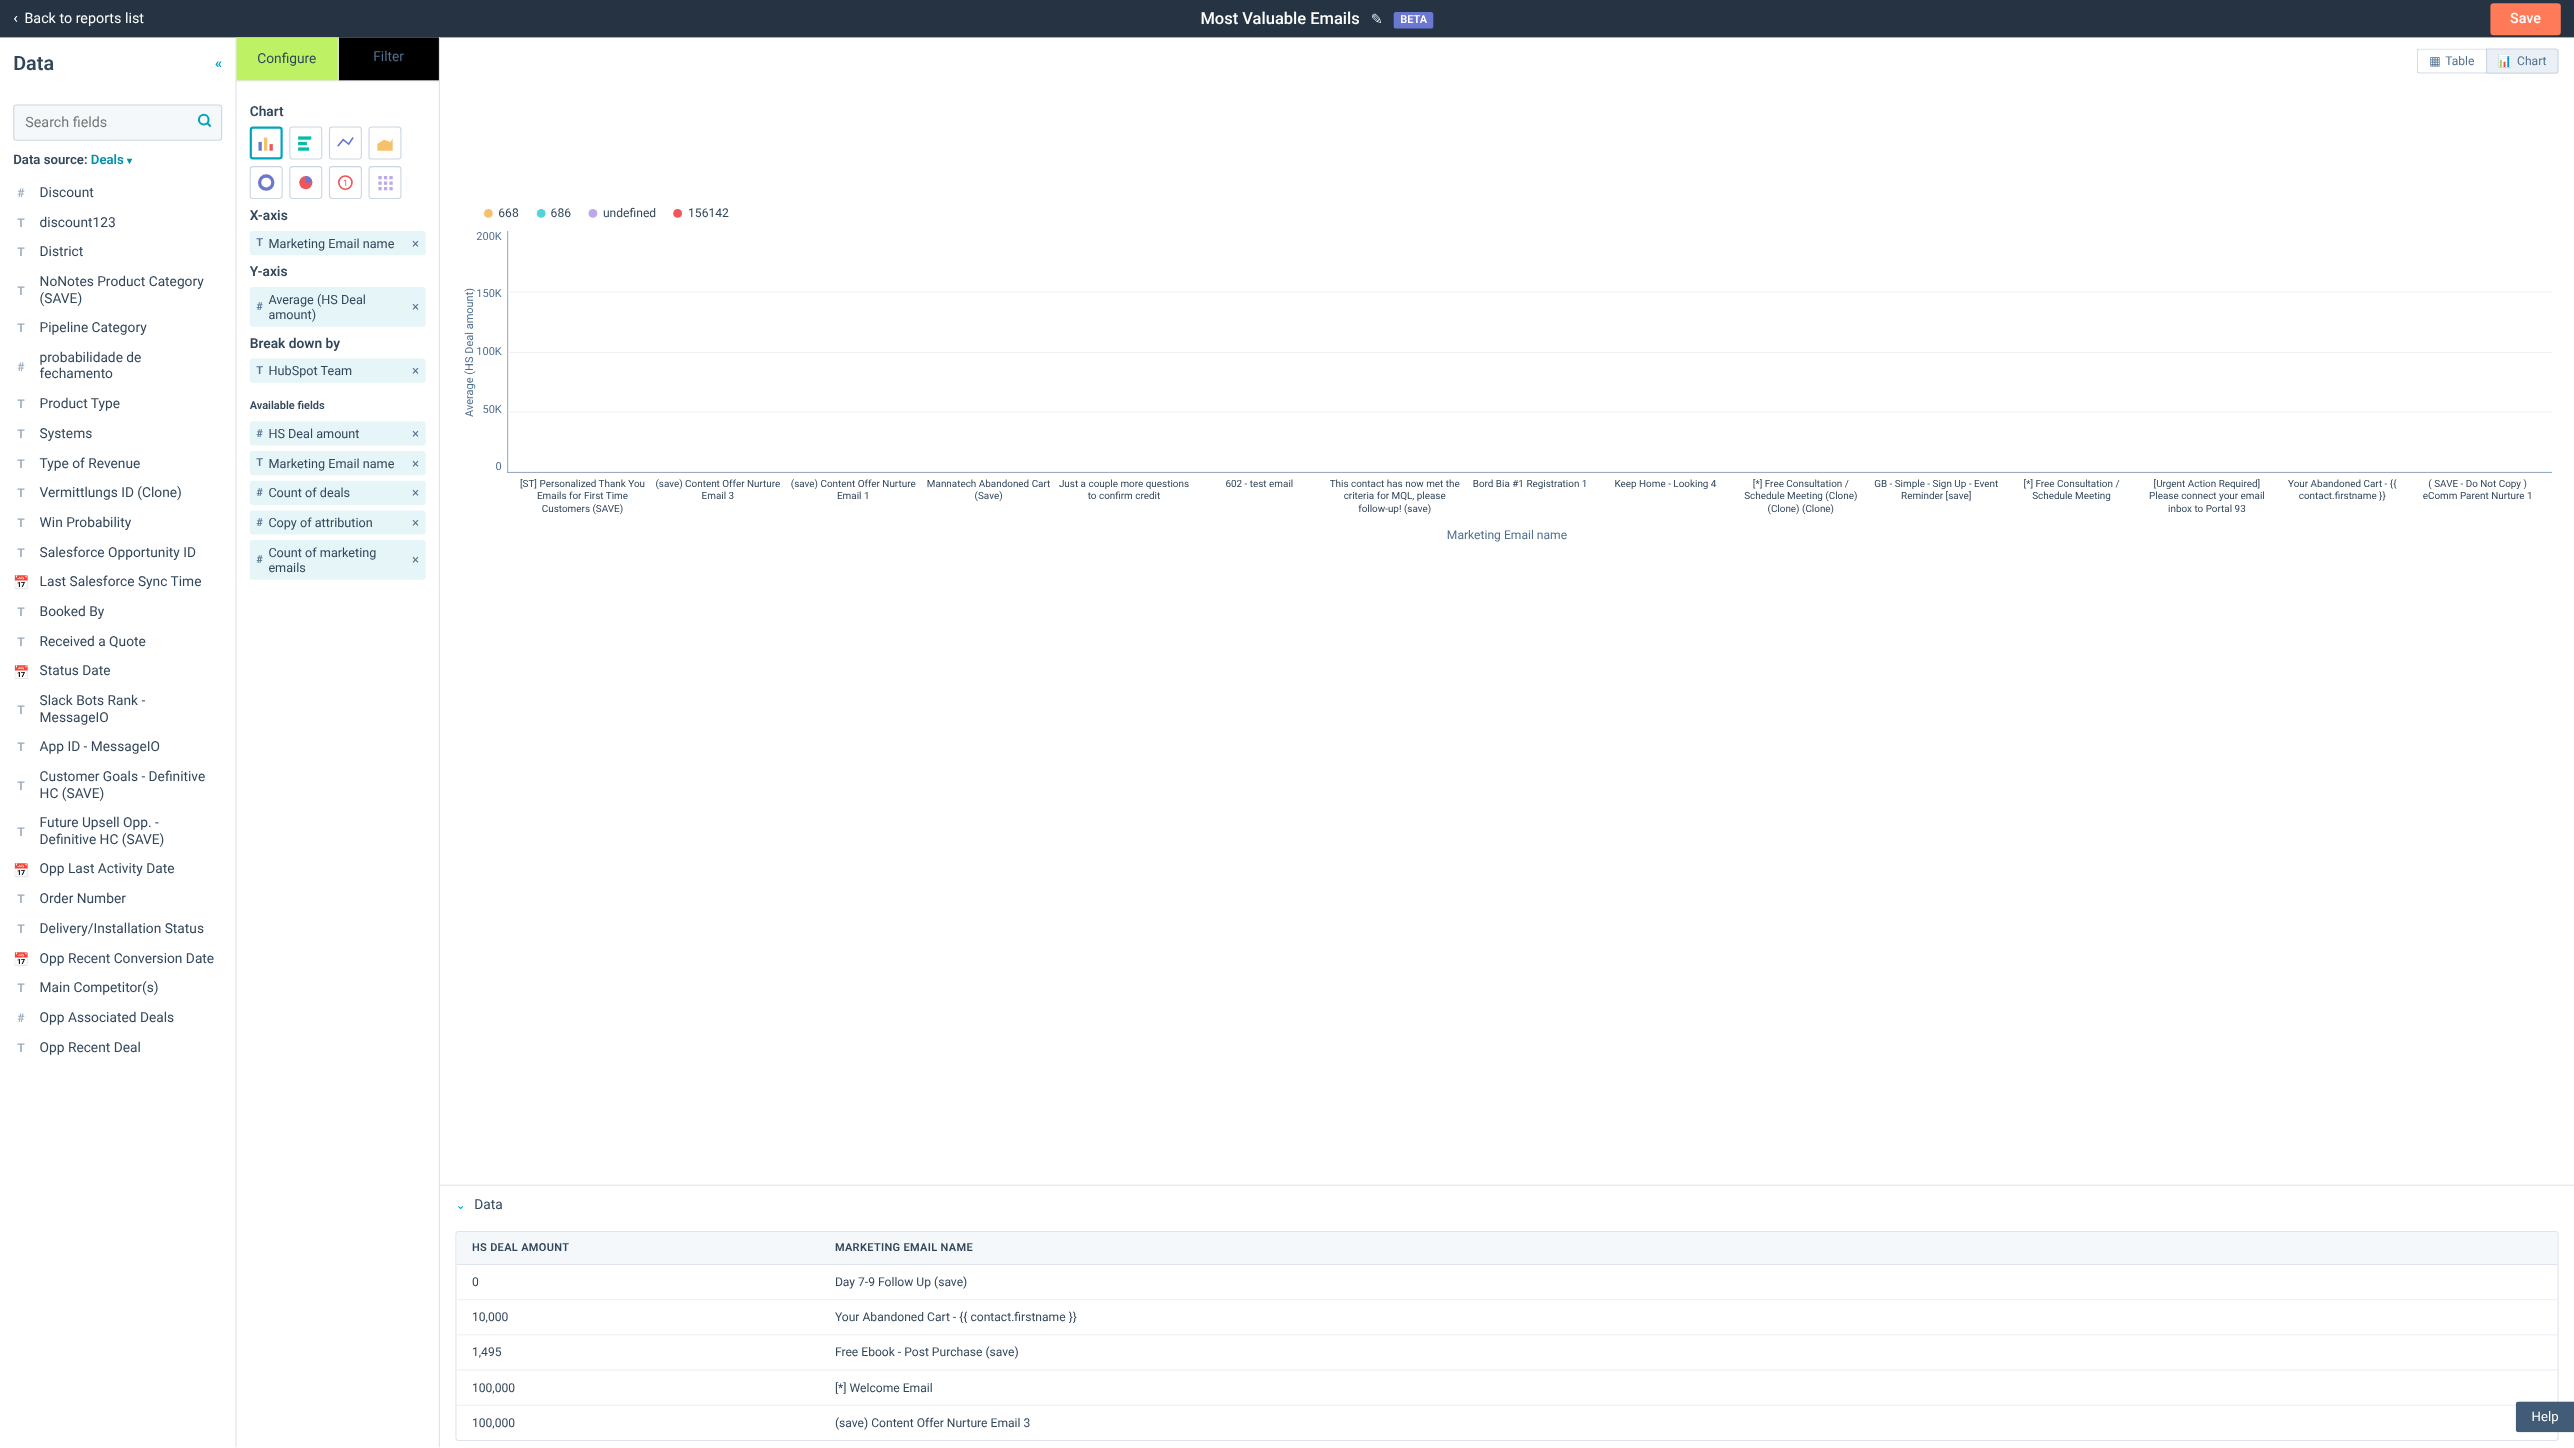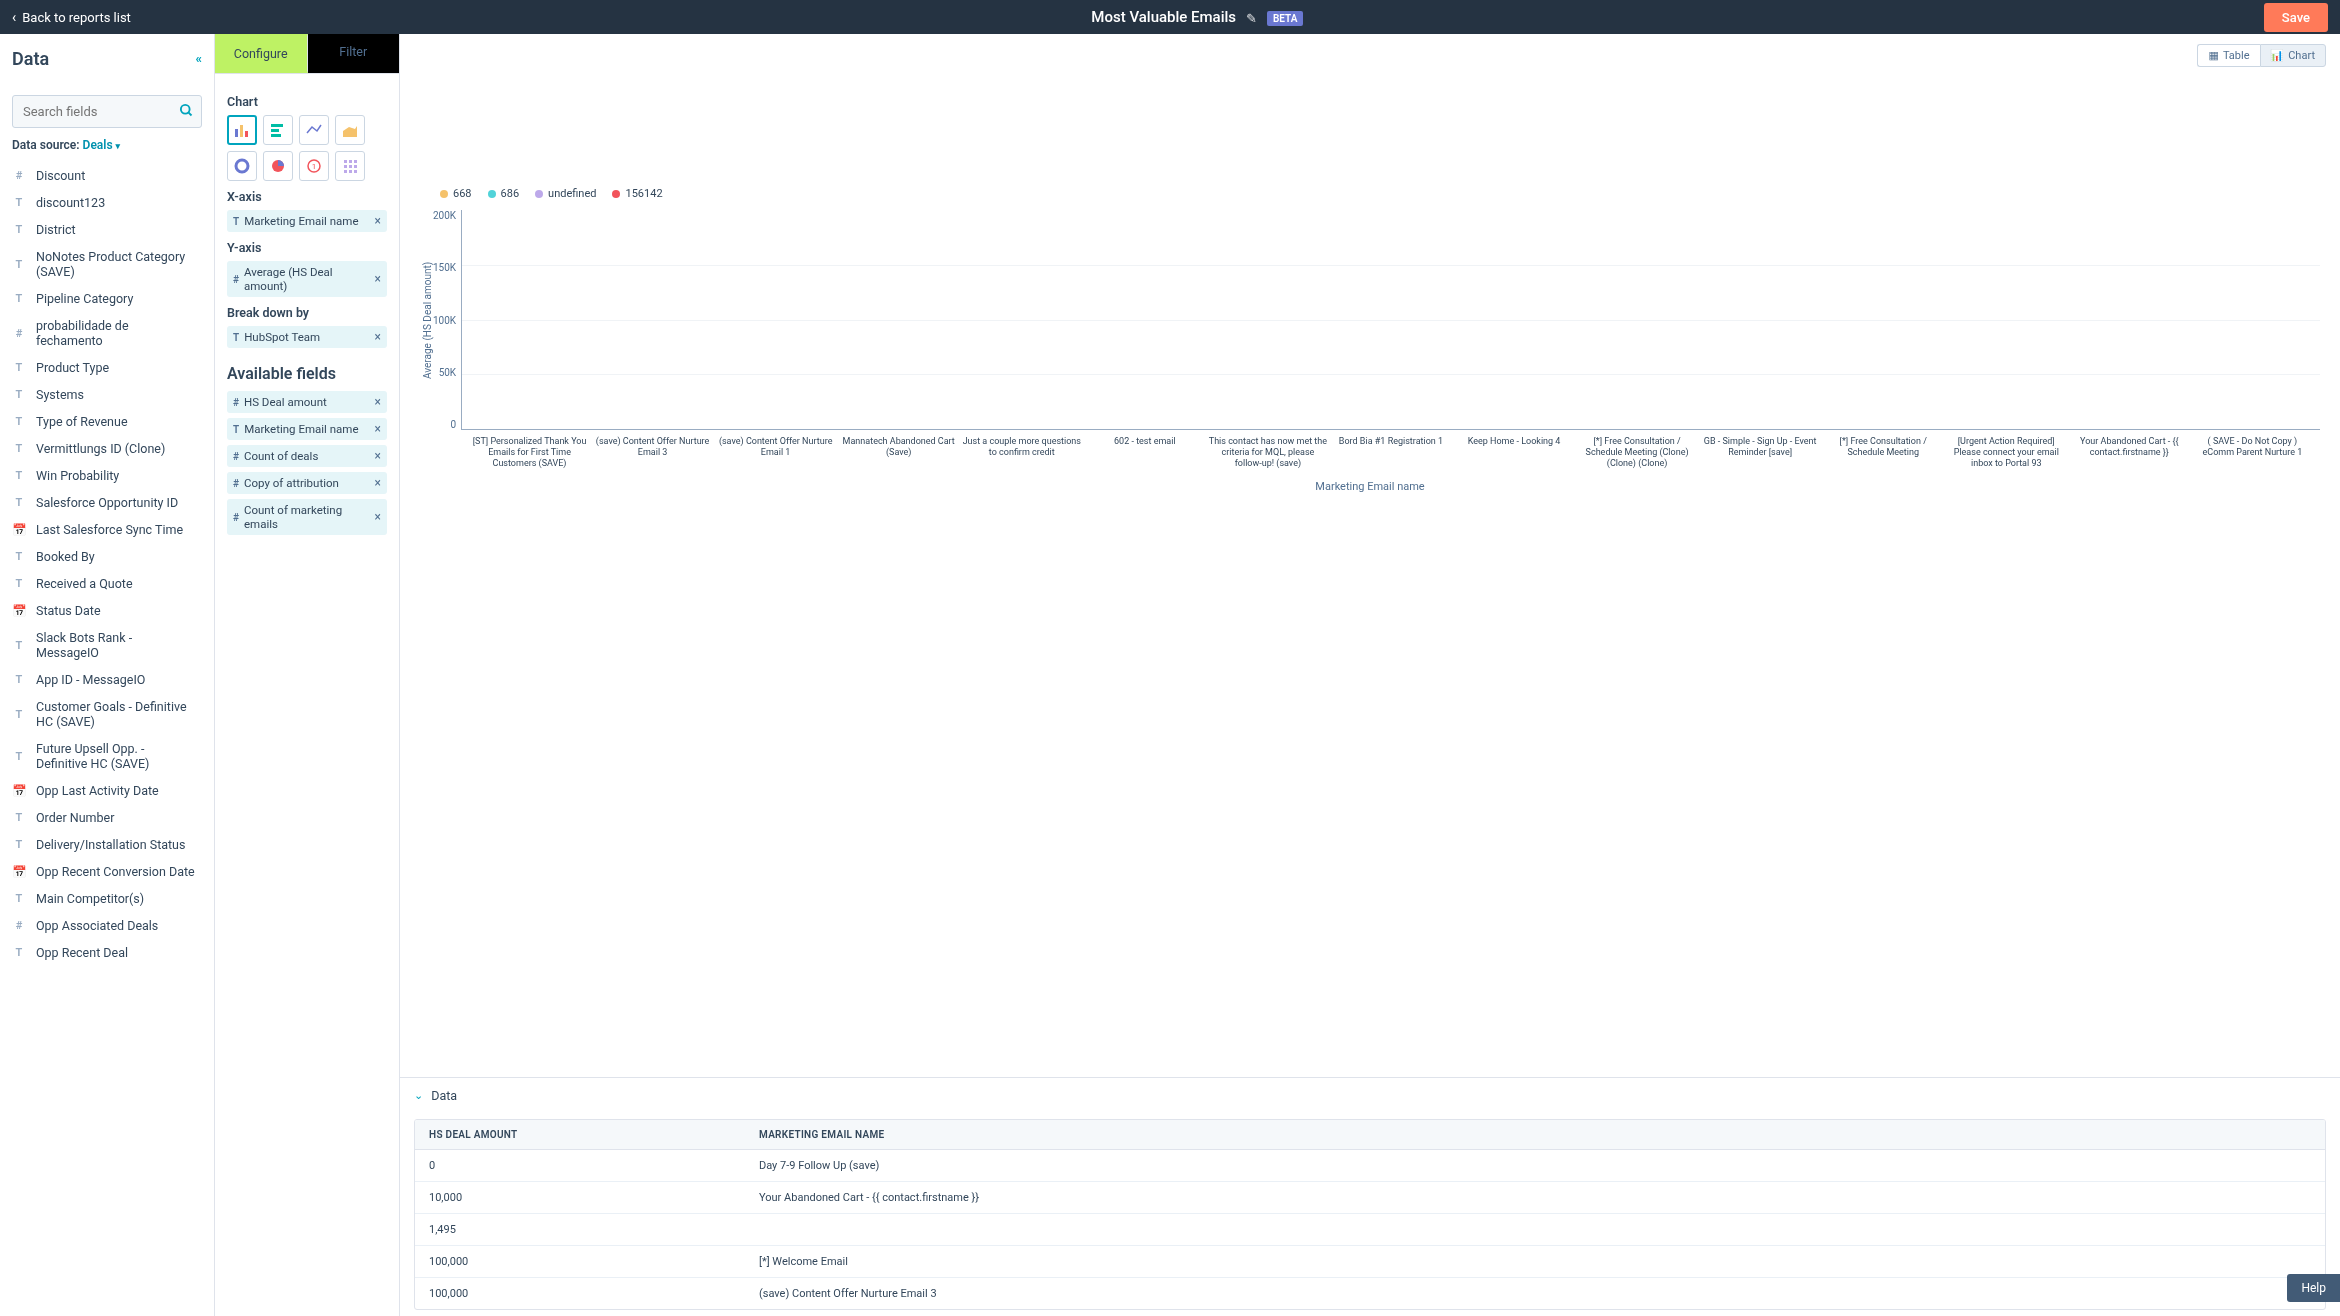--- a/index.html
+++ b/index.html
@@ -36,21 +36,21 @@
 .tab.active { color: #33475b; border-top: 2px solid transparent; background: #bef264; border-right: 1px solid #dfe3eb; position: relative; }
 .tab:not(.active){ background: #000000; }
 .config-body { padding: 12px; overflow-y: auto; flex: 1; }
 .sect-label { font-size: 12.5px; font-weight: 600; color: #33475b; margin: 8px 0 6px 0; }
 .chart-types { display: flex; flex-wrap: wrap; gap: 6px; }
 .ct-box { width: 30px; height: 30px; border: 1px solid #cbd6e2; border-radius: 3px; display: flex; align-items: center; justify-content: center; cursor: pointer; }
 .ct-box.selected { border: 2px solid #00a4bd; }
 .chip { background: #e5f5f8; border-radius: 3px; padding: 4px 6px; display: flex; align-items: center; gap: 5px; font-size: 11.5px; margin-bottom: 5px; }
 .chip .t { color: #516f90; font-size: 10px; font-weight: 600; }
 .chip .x { margin-left: auto; color: #516f90; cursor: pointer; font-size: 12px; }
-.avail-header { font-size: 16px; font-weight: 600; color: #33475b; margin: 16px 0 8px 0; }
+.avail-header { font-size: 10px; font-weight: 600; color: #33475b; margin: 16px 0 8px 0; }
 
 .right-col { flex: 1; display: flex; flex-direction: column; overflow: hidden; }
 .view-toggle { display: flex; justify-content: flex-end; padding: 10px 14px 0 0; gap: 0; }
 .vt-btn { border: 1px solid #cbd6e2; padding: 4px 10px; font-size: 11px; color: #516f90; background: #fff; cursor: pointer; display: flex; gap: 4px; align-items: center; }
 .vt-btn.left { border-radius: 3px 0 0 3px; border-right: none; }
 .vt-btn.right { border-radius: 0 3px 3px 0; background: #eaf0f6; }
 
 .chart-area { flex: 1; padding: 0 20px; position: relative; min-height: 380px; }
 .legend { display: flex; gap: 16px; margin: 0 0 10px 20px; font-size: 11px; color: #33475b; }
 .legend-item { display: flex; align-items: center; gap: 5px; }
@@ -477,20 +477,21 @@
             <div class="dt-row">
               <div class="dt-cell col1">0</div>
               <div class="dt-cell col2">Day 7-9 Follow Up (save)</div>
             </div>
             <div class="dt-row">
               <div class="dt-cell col1">10,000</div>
               <div class="dt-cell col2">Your Abandoned Cart - {{ contact.firstname }}</div>
             </div>
             <div class="dt-row">
               <div class="dt-cell col1">1,495</div>
+              <div class="dt-cell col2">Free Ebook - Post Purchase (save)</div>
             </div>
             <div class="dt-row">
               <div class="dt-cell col1">100,000</div>
               <div class="dt-cell col2">[*] Welcome Email</div>
             </div>
             <div class="dt-row">
               <div class="dt-cell col1">100,000</div>
               <div class="dt-cell col2">(save) Content Offer Nurture Email 3</div>
             </div>
           </div>

